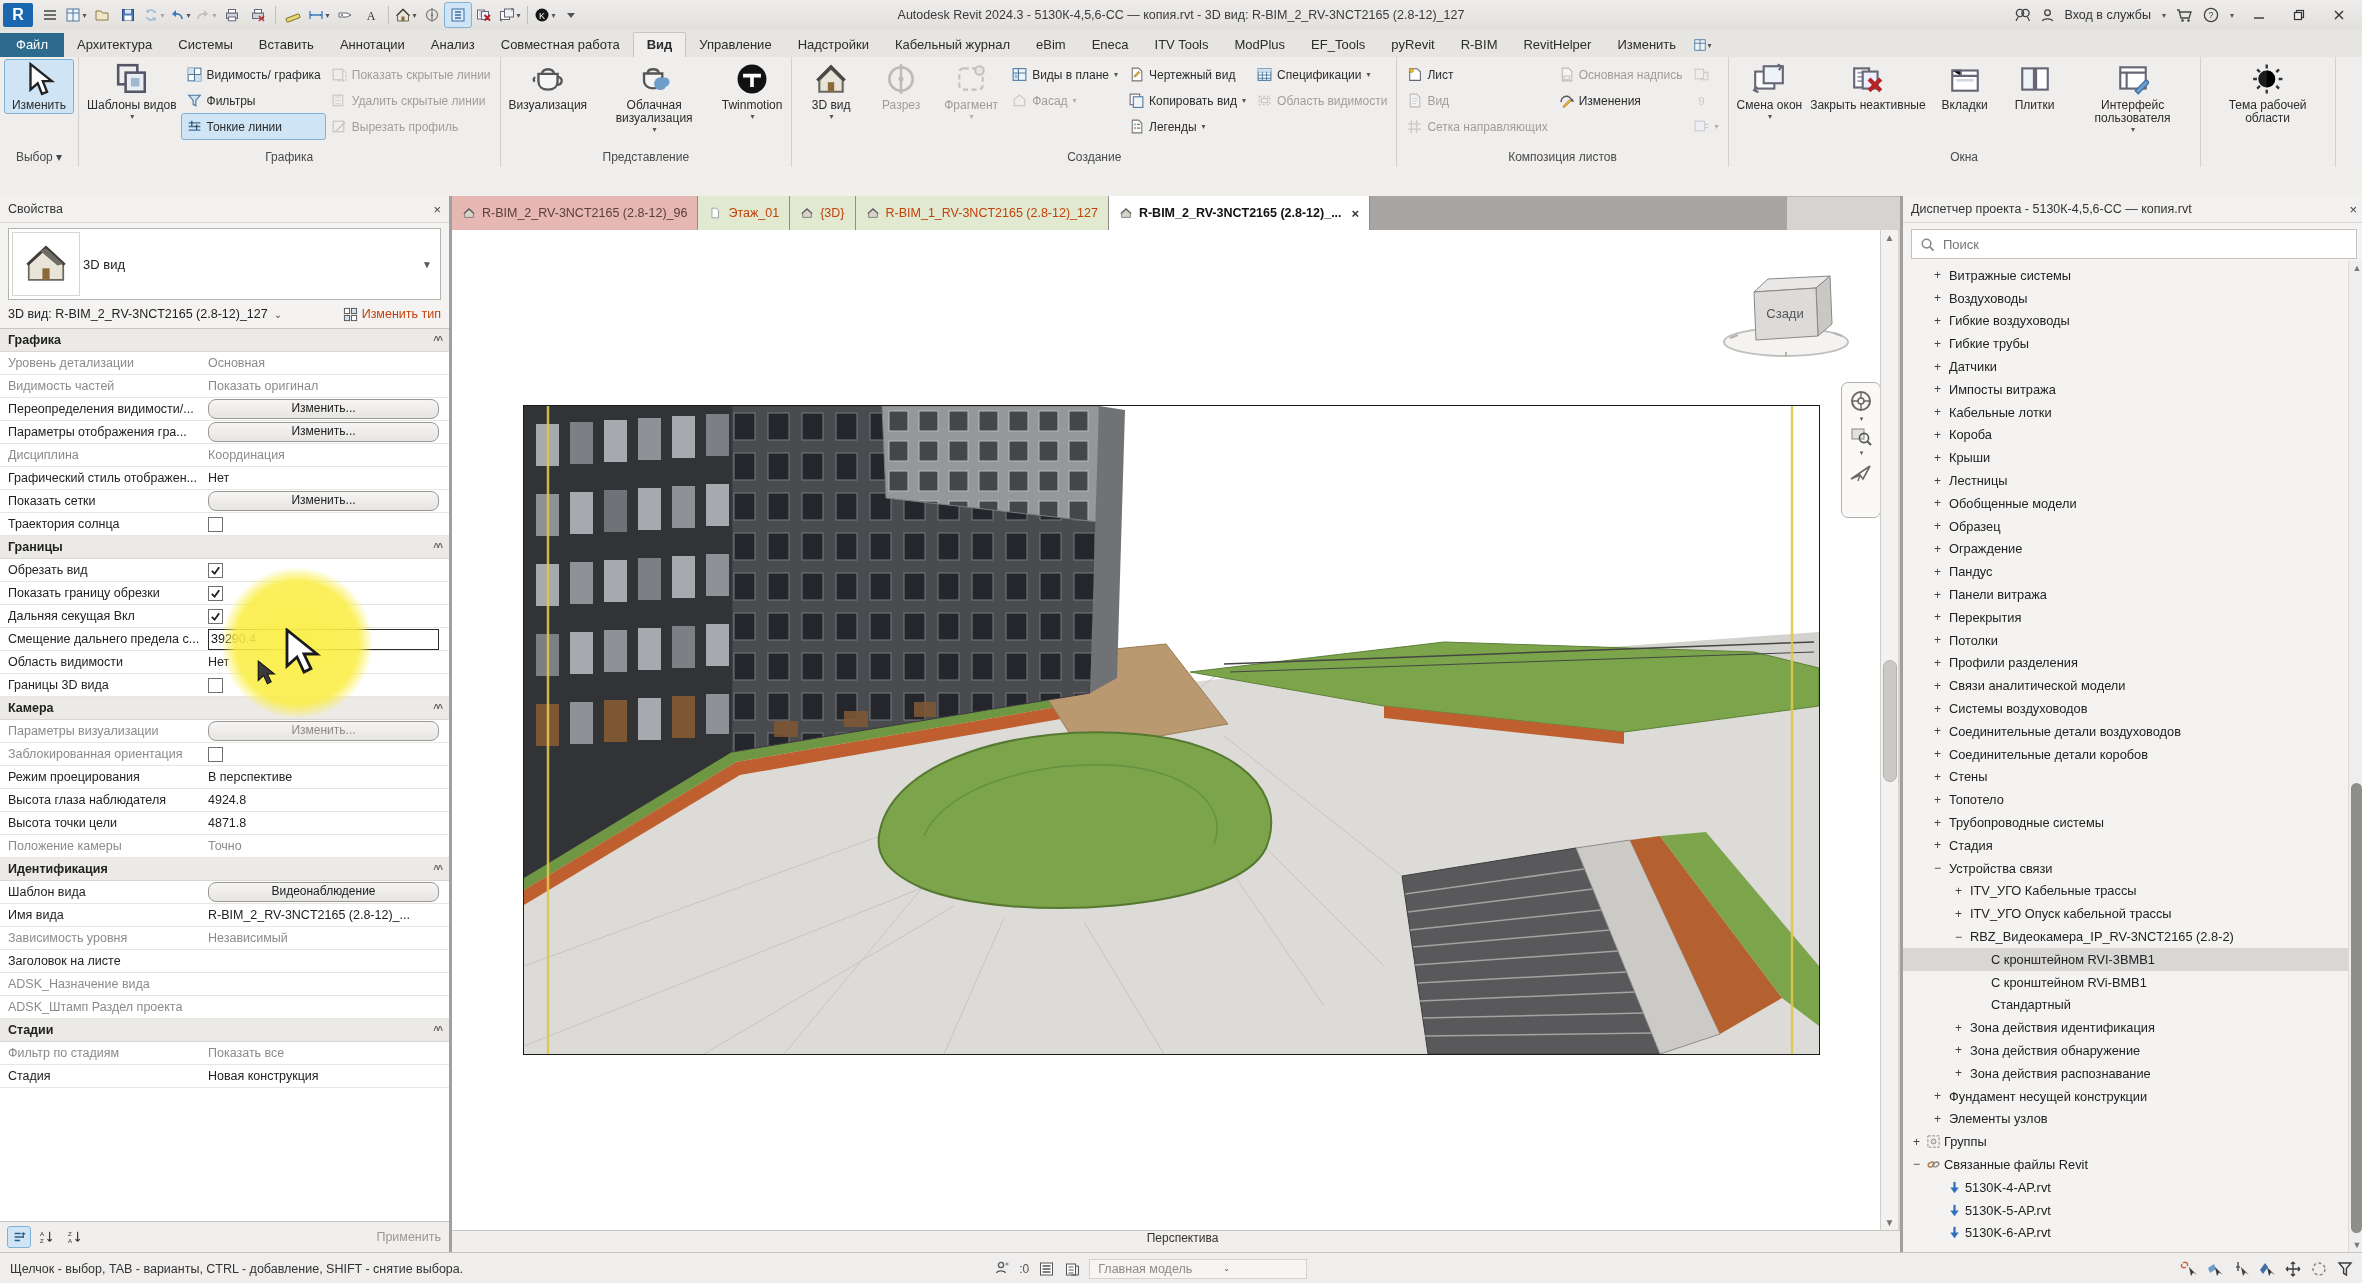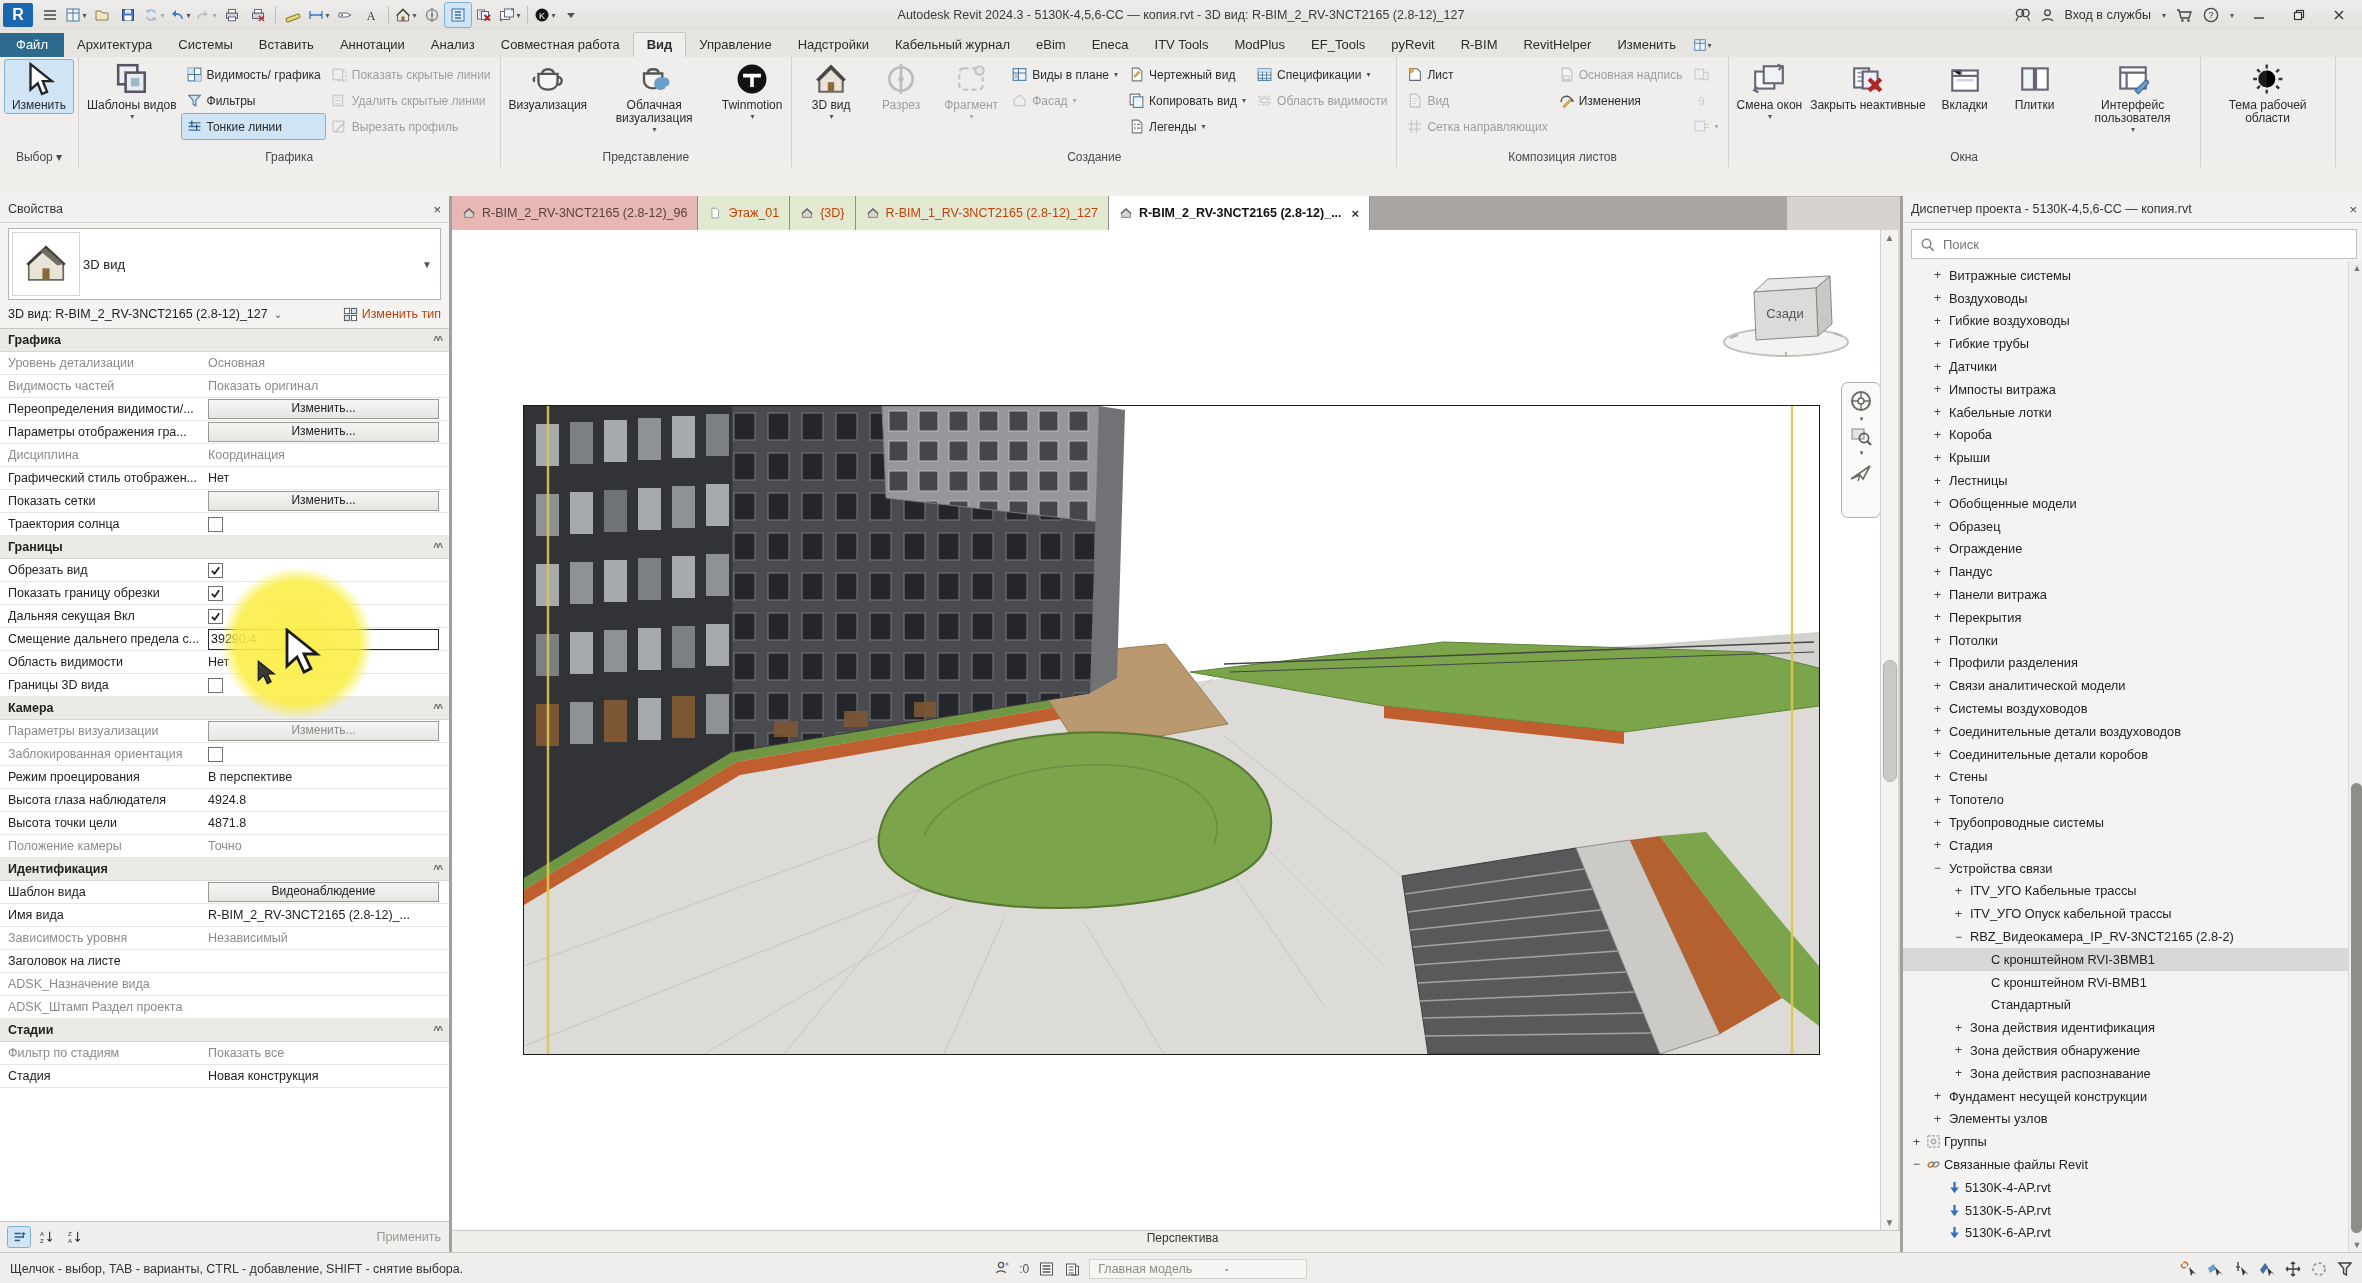--- a/index.html
+++ b/index.html
@@ -65,21 +65,21 @@
   #selrow .edit-type{display:flex;align-items:center;gap:4px;color:#c2410c;}
   #ptable{flex:1;background:#fff;overflow:hidden;font-size:12.5px;}
   .psection{height:22px;background:#eceae7;border-bottom:1px solid #d8d6d2;display:flex;align-items:center;
             padding:0 8px;font-weight:bold;color:#222;}
   .psection .chev{margin-left:auto;color:#666;font-size:10px;letter-spacing:-2px;}
   .prow{height:22px;display:flex;align-items:center;border-bottom:1px solid #e8e6e3;}
   .plabel{width:200px;padding-left:8px;color:#222;white-space:nowrap;overflow:hidden;}
   .pval{flex:1;padding-right:10px;display:flex;align-items:center;color:#222;white-space:nowrap;}
   .muted,.muted *{color:#8d8b88 !important;}
   .pbtn{width:100%;height:18px;background:linear-gradient(#f6f5f4,#e7e5e2);border:1px solid #9a9894;
-        font-size:12px;text-align:center;line-height:17px;color:#222;border-radius:0;}
+        font-size:12px;text-align:center;line-height:17px;color:#222;border-radius:8px;}
   .pinput{width:100%;height:19px;border:1px solid #2a2a2a;font-size:12.5px;padding:0 2px;font-family:"Liberation Sans",sans-serif;background:#fff;color:#111;}
   .cbox{width:13px;height:13px;border:1px solid #707070;background:#fff;display:flex;align-items:center;justify-content:center;}
   #props-bottom{height:30px;background:#f0efed;border-top:1px solid #c9c6c2;display:flex;align-items:center;padding:0 8px;gap:6px;}
   #props-bottom .apply{margin-left:auto;color:#9a9894;font-size:12.5px;}
   .sort-btn{width:22px;height:20px;display:flex;align-items:center;justify-content:center;border-radius:2px;}
   .sort-btn.active{background:#cfe4f5;outline:1px solid #7fb0d6;}
 
   
   #viewtabs{left:452px;top:196px;width:1335px;height:34px;background:#a8a5a2;display:flex;align-items:stretch;}
   .vtab{display:flex;align-items:center;gap:6px;padding:0 10px;font-size:12.5px;border-right:1px solid #8f8d8a;

